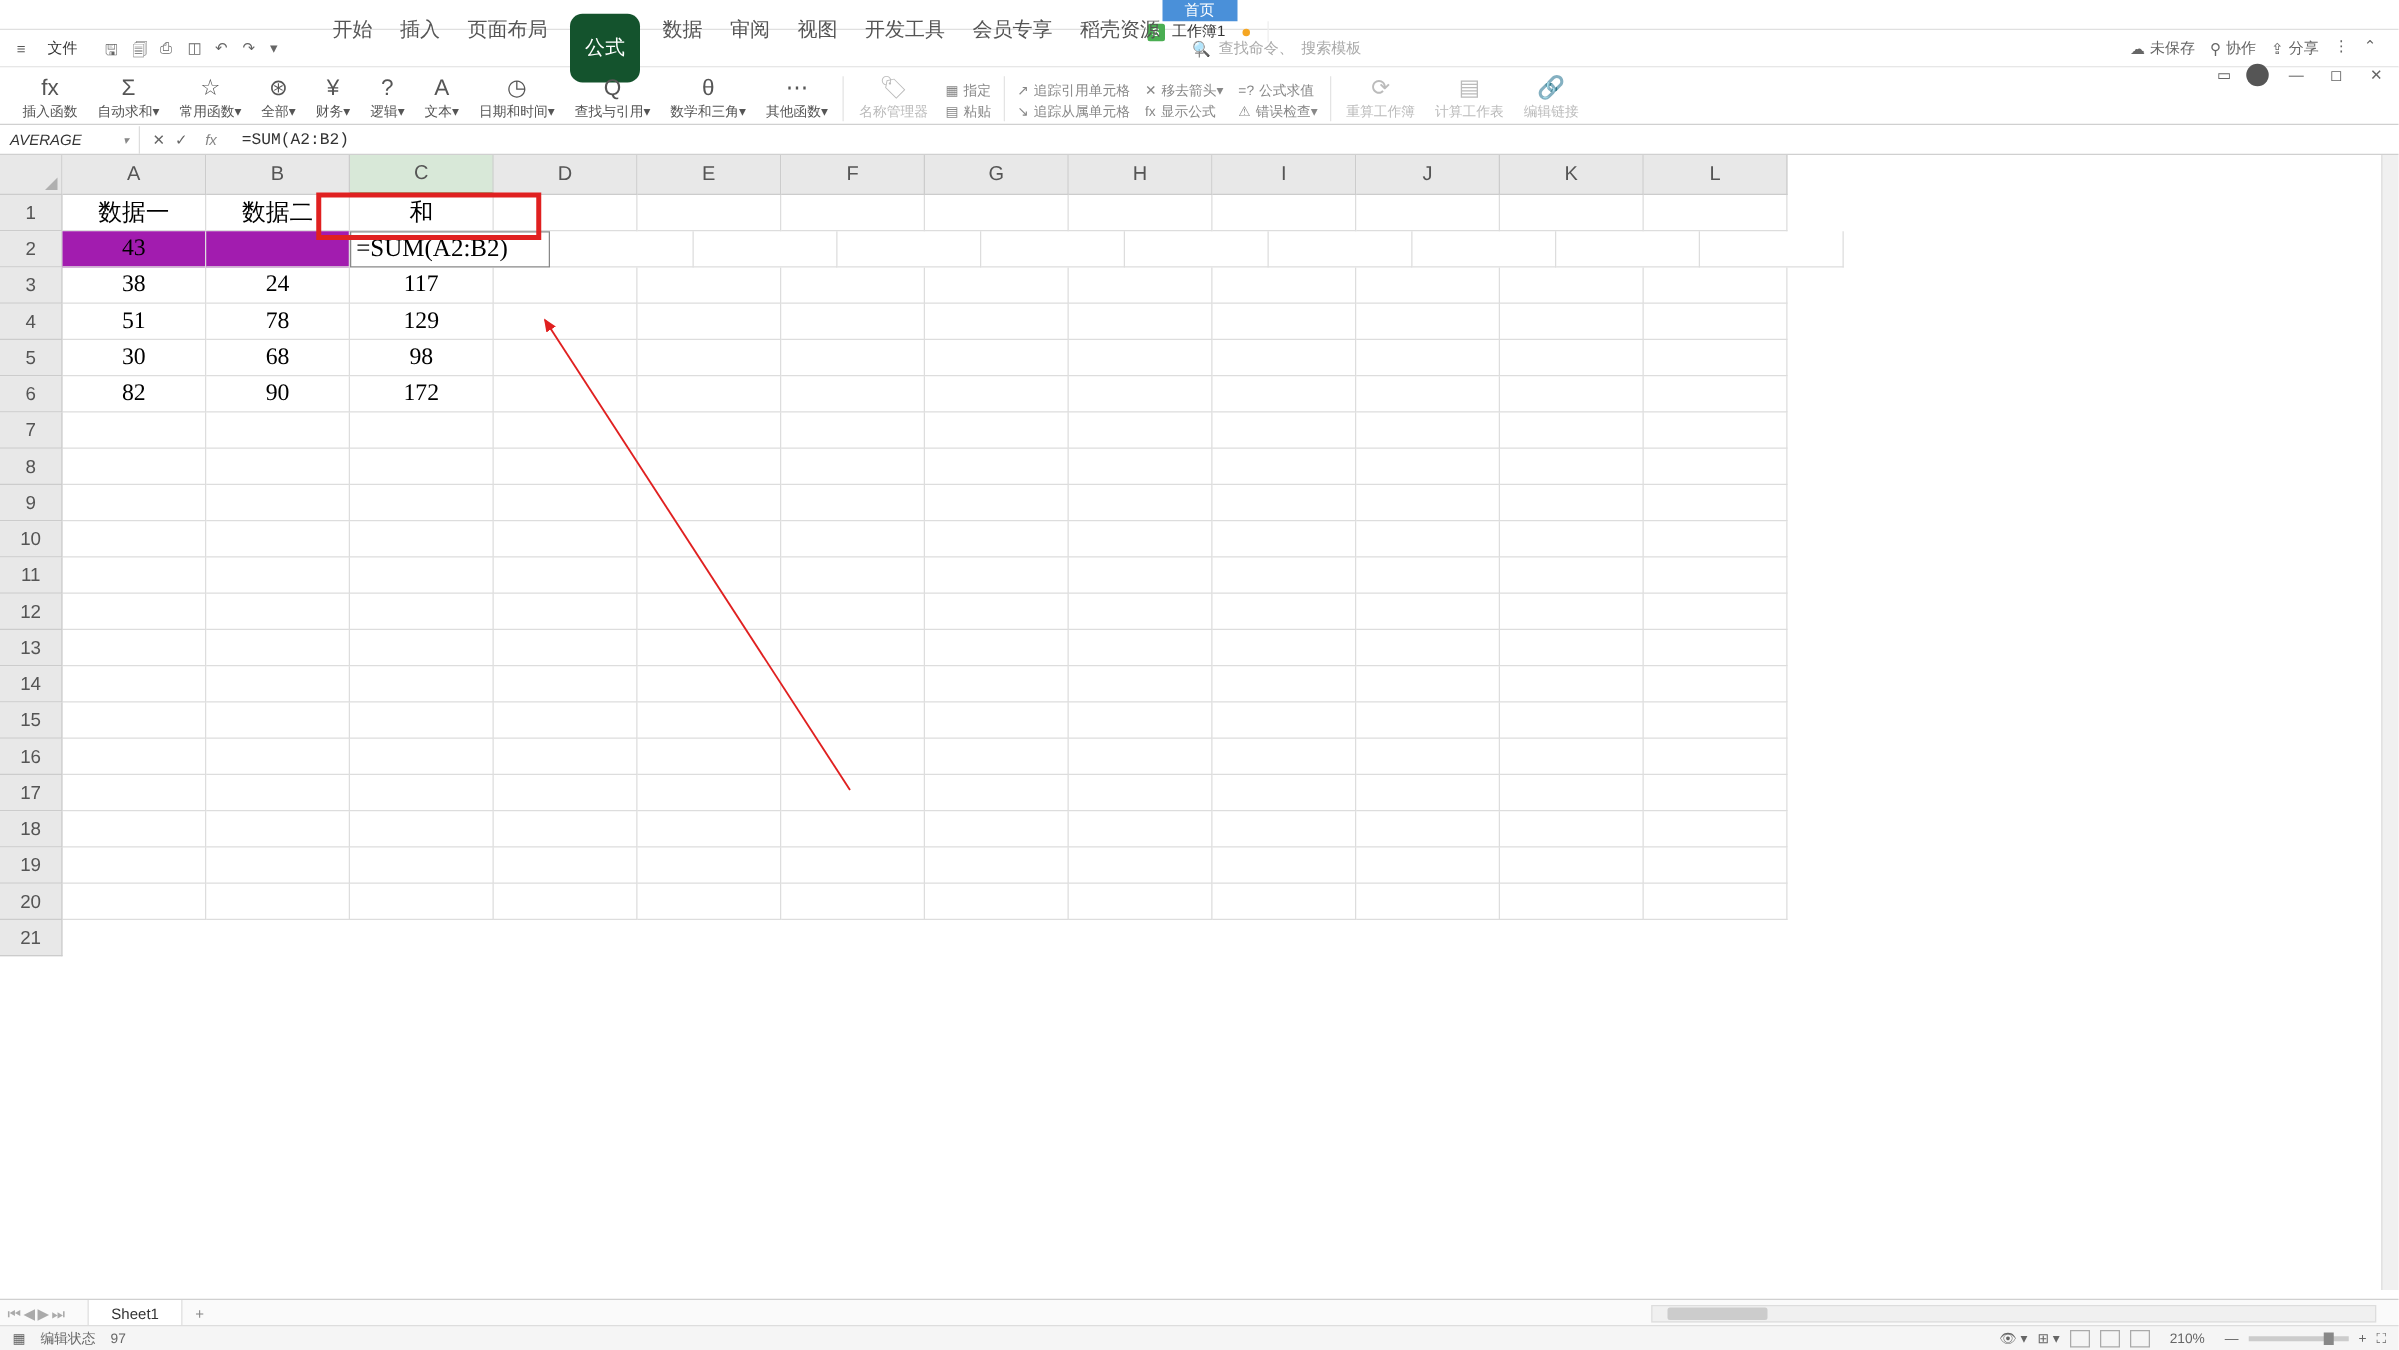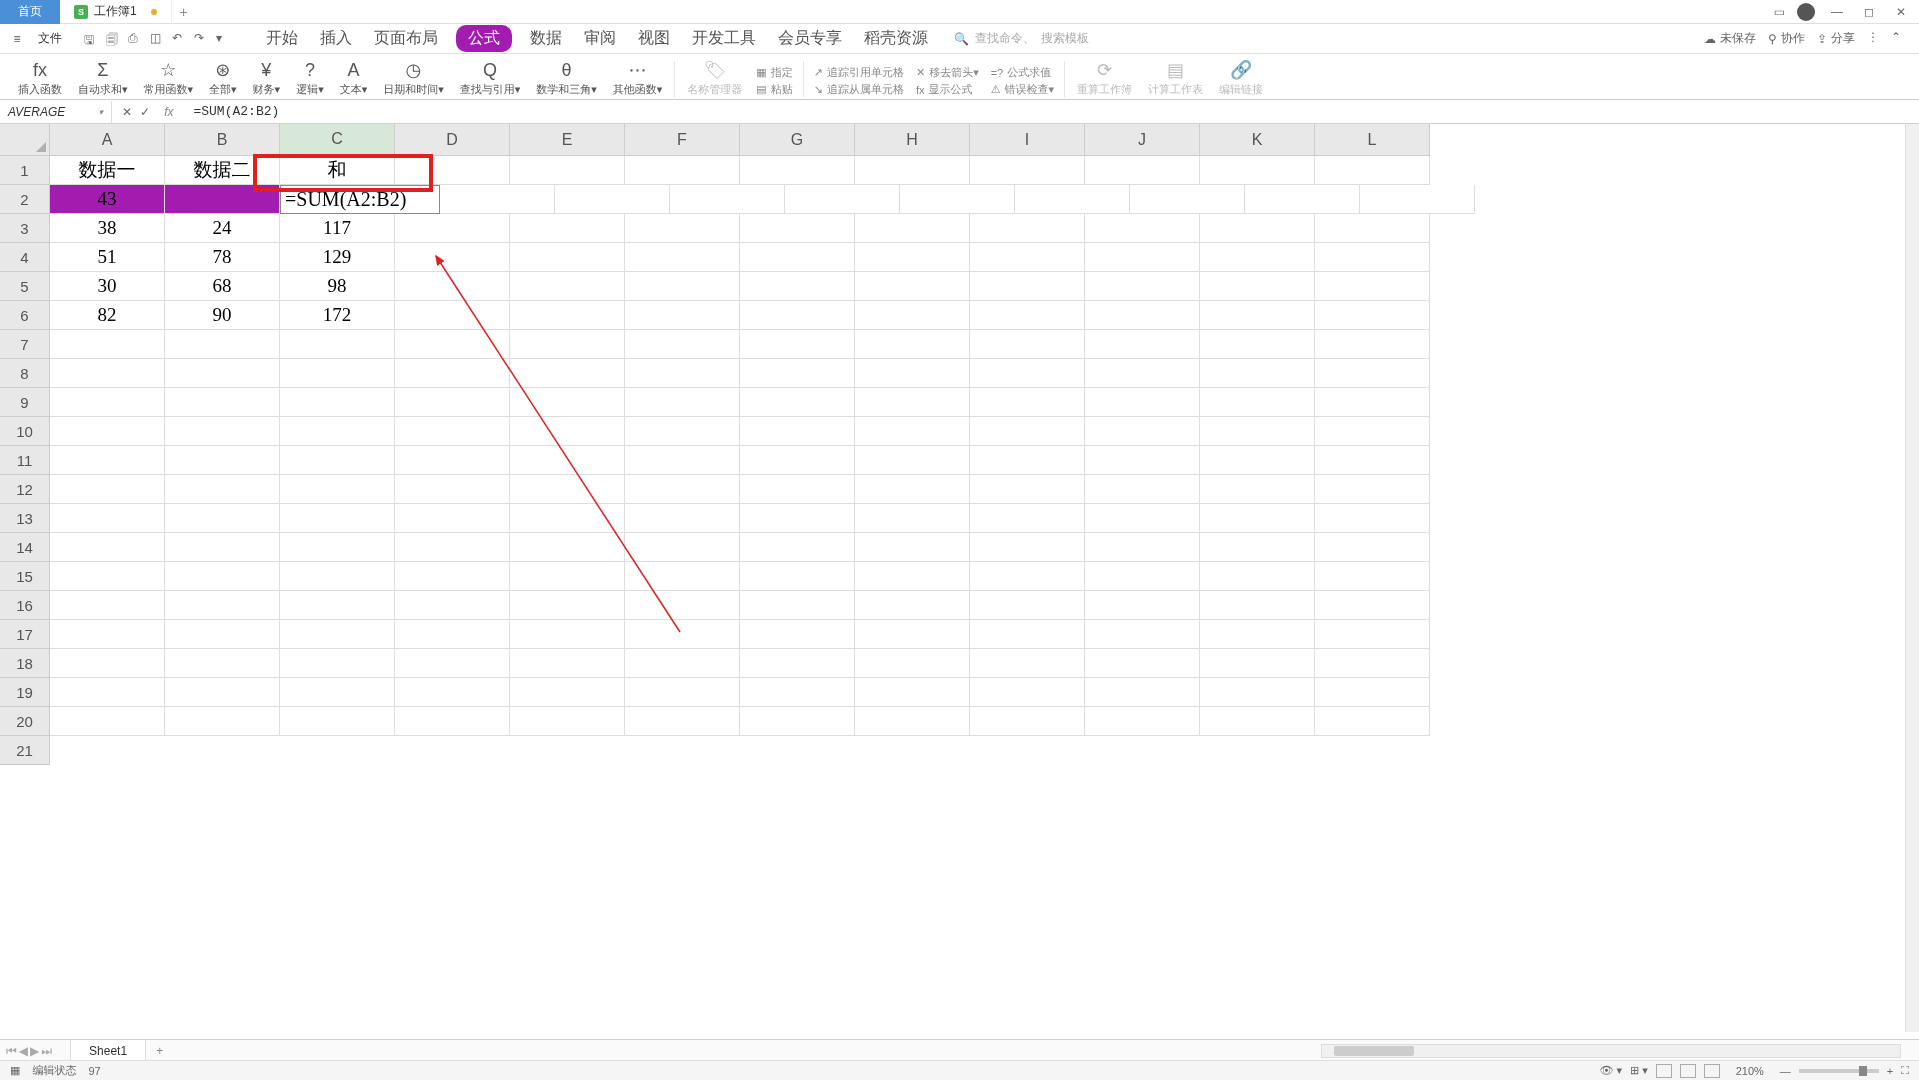--- a/index.html
+++ b/index.html
@@ -1,37 +1,37 @@
 <!DOCTYPE html>
 <html><head>
 <meta charset="utf-8">
 <style>
 * { margin: 0; padding: 0; box-sizing: border-box; font-family: "Microsoft YaHei", Arial, sans-serif; }
 body { width: 1919px; height: 1080px; background: #fff; overflow: hidden; font-size: 12px; color: #333; position: relative; }
 
 
-.titlebar { height: 24px; background: #fff; display: flex; align-items: center; border-bottom: 1px solid #e0e0e0; }
+.titlebar { height: 24px; background: #fff; display: flex; align-items: center; border-bottom: 1px solid #e0e0e0; flex-direction: column; }
 .tab-home { background: #4a90d9; color: #fff; padding: 0 18px; height: 24px; display: flex; align-items: center; font-size: 12px; }
 .tab-doc { padding: 0 14px; height: 24px; display: flex; align-items: center; gap: 6px; border-right: 1px solid #eee; }
 .doc-icon { width: 14px; height: 14px; background: #4aae52; border-radius: 2px; color: #fff; font-size: 9px; display: flex; align-items: center; justify-content: center; font-weight: bold; }
 .tab-dot { width: 6px; height: 6px; background: #f5a623; border-radius: 50%; margin-left: 8px; }
 .tab-add { width: 24px; text-align: center; color: #888; font-size: 14px; }
 .titlebar-right { margin-left: auto; display: flex; align-items: center; gap: 12px; padding-right: 8px; color: #666; }
 .win-btn { width: 20px; height: 20px; display: flex; align-items: center; justify-content: center; cursor: pointer; }
 .avatar { width: 18px; height: 18px; border-radius: 50%; background: #555; }
 
 
 .menubar { height: 30px; display: flex; align-items: center; padding: 0 8px; gap: 2px; border-bottom: 1px solid #e0e0e0; background: #fff; }
 .menu-icon { width: 18px; height: 18px; display: flex; align-items: center; justify-content: center; color: #555; }
 .file-label { padding: 0 10px; font-size: 12px; }
 .qat { display: flex; gap: 6px; padding: 0 10px; }
 .qat-ico { width: 16px; height: 16px; color: #666; }
 .menu-tabs { display: flex; gap: 14px; margin-left: 18px; }
 .menu-tab { font-size: 16px; color: #555; padding: 3px 4px; }
-.menu-tab.active { background: #a21caf; color: #fff; border-radius: 10px; padding: 3px 12px; }
+.menu-tab.active { background: #14532d; color: #fff; border-radius: 10px; padding: 17px 12px; }
 .search-box { margin-left: 20px; display: flex; align-items: center; gap: 6px; color: #aaa; font-size: 12px; }
 .menubar-right { margin-left: auto; display: flex; gap: 12px; color: #666; padding-right: 10px; }
 .right-item { display: flex; align-items: center; gap: 4px; }
 
 
 .ribbon { height: 46px; display: flex; align-items: flex-end; padding: 2px 10px 2px 10px; border-bottom: 1px solid #d0d0d0; background: #fff; }
 .rb-group { display: flex; flex-direction: column; align-items: center; justify-content: flex-end; padding: 0 8px; gap: 2px; color: #555; }
 .rb-icon { font-size: 18px; height: 20px; display: flex; align-items: center; }
 .rb-label { font-size: 11px; white-space: nowrap; }
 .rb-sep { width: 1px; height: 36px; background: #e4e4e4; margin: 0 4px; }

